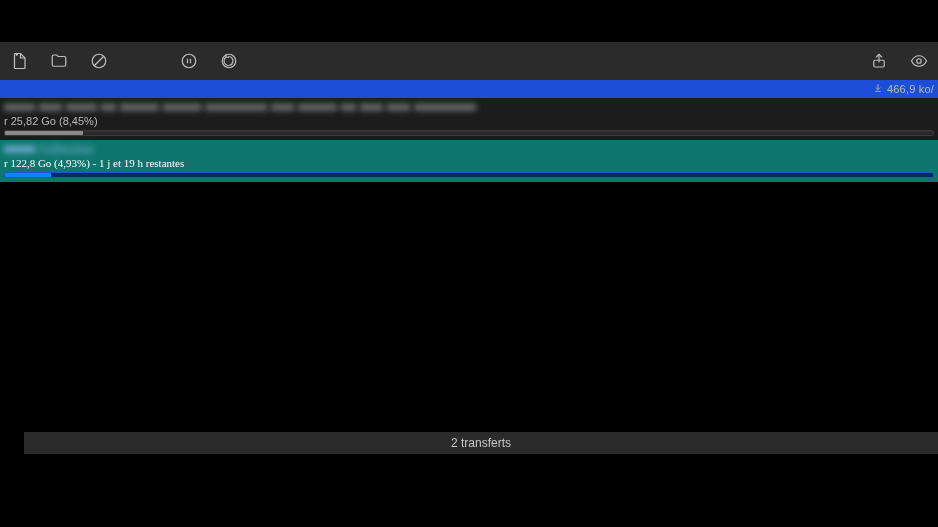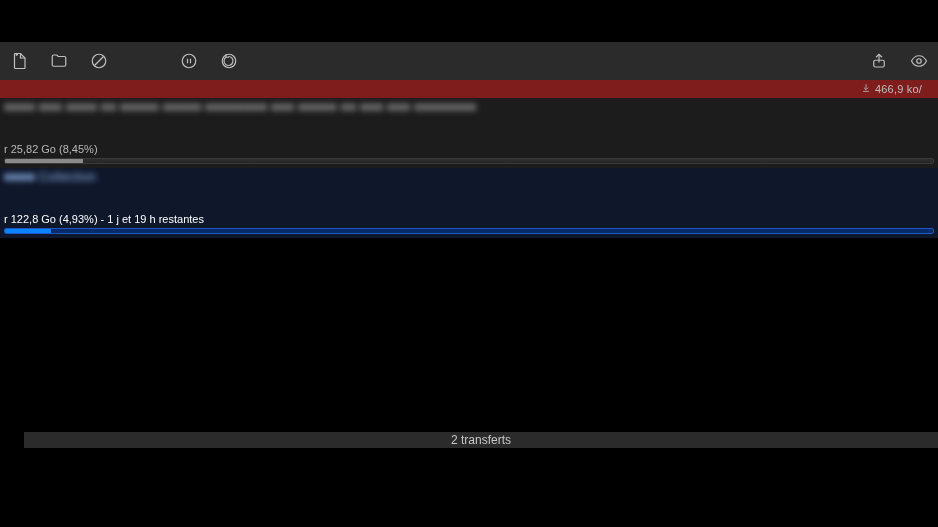--- a/index.html
+++ b/index.html
@@ -2,33 +2,33 @@
 <html><head>
 <meta charset="utf-8">
 <style>
   * { margin: 0; padding: 0; box-sizing: border-box; }
   html, body { width: 938px; height: 527px; background: #000; font-family: -apple-system, "Helvetica Neue", Arial, sans-serif; font-size: 12px; color: #c8c8c8; overflow: hidden; }
   .toolbar { position: relative; height: 38px; background: #2b2b2b; display: flex; align-items: center; padding: 0 10px; margin-top: 42px; }
   .toolbar .tb-left { display: flex; align-items: center; gap: 22px; }
   .toolbar .tb-right { margin-left: auto; display: flex; align-items: center; gap: 22px; }
   .tb-icon { width: 18px; height: 18px; display: inline-flex; align-items: center; justify-content: center; color: #bfbfbf; cursor: pointer; }
   .tb-icon svg { display: block; }
-  .speedbar { height: 18px; background: #7f1d1d; display: flex; align-items: center; justify-content: flex-end; padding-right: 16px; color: #bcbcbc; font-size: 11px; letter-spacing: 0.2px; }
+  .speedbar { height: 18px; background: #1d4ed8; display: flex; align-items: center; justify-content: flex-end; padding-right: 4px; color: #bcbcbc; font-size: 11px; letter-spacing: 0.2px; }
   .speedbar .dl-arrow { margin-right: 4px; }
   .list { }
   .row { background: #1c1c1c; padding: 2px 4px 2px 4px; }
   .row .title-line { color: #cfcfcf; height: 14px; white-space: nowrap; display: flex; align-items: center; }
-  .row .sub-line { color: #b9b9b9; font-size: 11px; padding: 1px 0; margin-top: 28px; }
+  .row .sub-line { color: #b9b9b9; font-size: 11px; padding: 1px 0; }
   .row .status-line { color: #b9b9b9; font-size: 11px; padding: 1px 0; }
   .progress-outer { height: 6px; background: linear-gradient(#2f2f2f,#262626); border: 1px solid #3a3a3a; border-radius: 2px; margin: 2px 0; position: relative; overflow: hidden; }
   .progress-inner { position: absolute; left: 0; top: 0; bottom: 0; background: #8a8a8a; }
   .progress-inner.blue { background: #0a84ff; }
-  .row.selected { background: #0f172a; color: #fff; }
+  .row.selected { background: #0f766e; color: #fff; font-family: Liberation Serif, serif; }
   .row.selected .title-line, .row.selected .sub-line, .row.selected .status-line { color: #fff; }
-  .statusbar { position: absolute; top: 432px; left: 0; right: 0; height: 16px; background: #2b2b2b; display: flex; align-items: center; justify-content: center; color: #c8c8c8; font-size: 12px; margin-left: 24px; }
+  .statusbar { position: absolute; top: 432px; left: 0; right: 0; height: 22px; background: #2b2b2b; display: flex; align-items: center; justify-content: center; color: #c8c8c8; font-size: 12px; margin-left: 24px; }
   .blur-title { filter: blur(3px); color: #9a9a9a; letter-spacing: 0.5px; }
 </style>
 </head>
 <body>
 
 <div class="toolbar">
   <div class="tb-left">
     <span class="tb-icon">
       <svg width="18" height="18" viewBox="0 0 24 24" fill="none" stroke="currentColor" stroke-width="1.6">
           <path d="M14 2H7a1 1 0 0 0-1 1v18a1 1 0 0 0 1 1h12a1 1 0 0 0 1-1V8z"></path>

